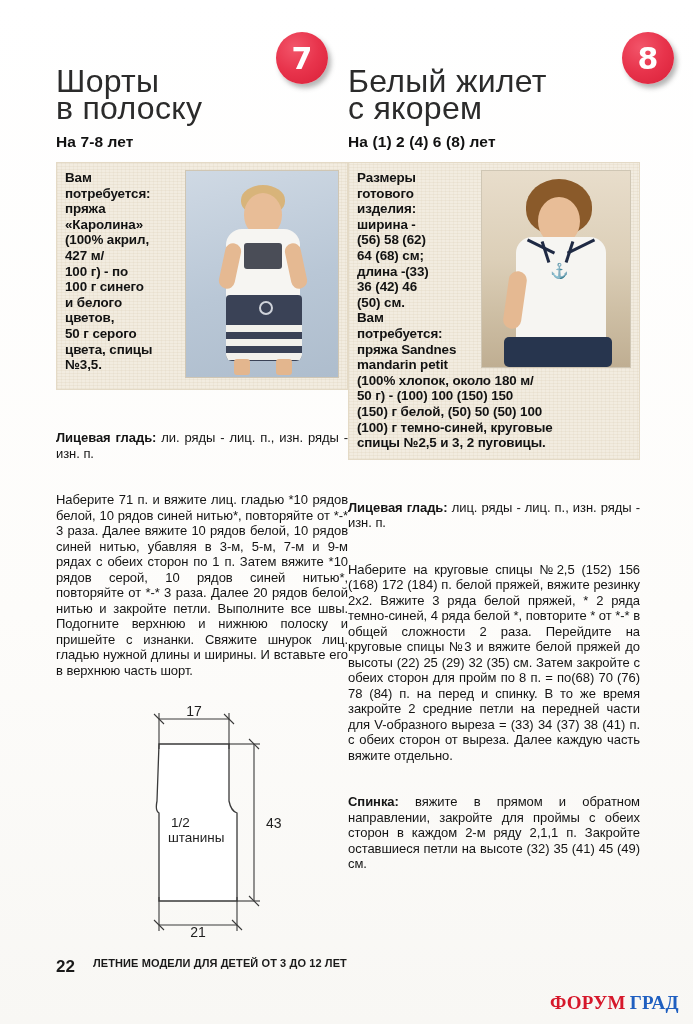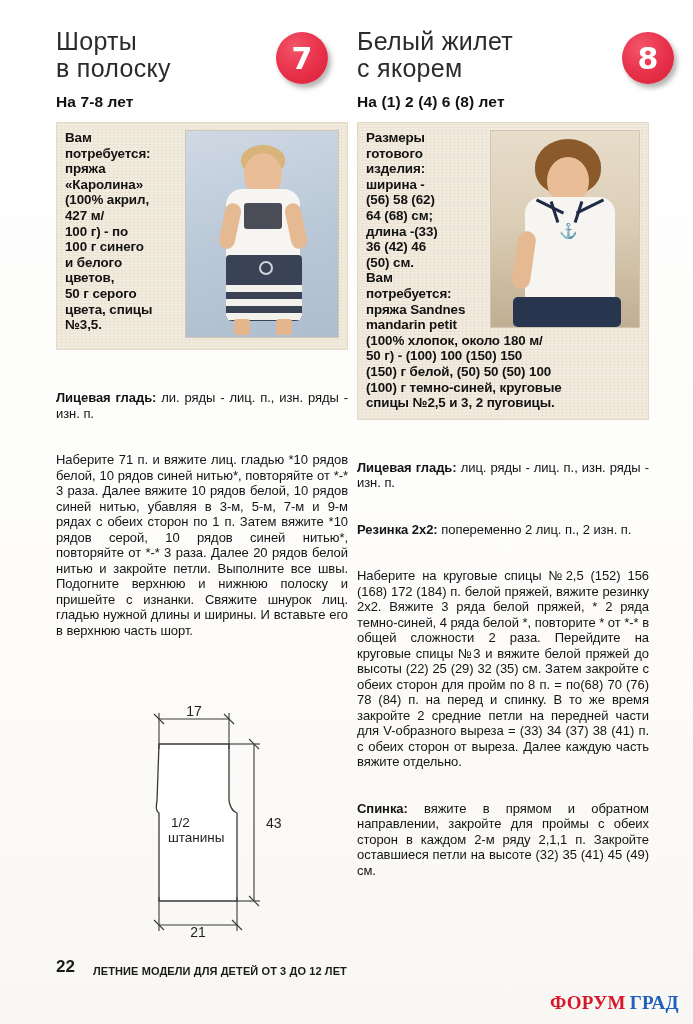--- a/index.html
+++ b/index.html
@@ -19,30 +19,31 @@
     position: absolute;
     inset: 0;
     background: linear-gradient(180deg,#ffffff 0%, #fdfcfa 60%, #f8f7f4 100%);
   }
   .col {
     position: absolute;
     top: 28px;
     width: 292px;
   }
   .col-left { left: 56px; }
-  .col-right { left: 357px; }
+  .col-right { left: 348px; }
 
   .headline {
-    font-size: 25px;
+    font-size: 32px;
     line-height: 27px;
     color: #2b2b2b;
     font-weight: 300;
     letter-spacing: 0.3px;
     padding-right: 62px;
     white-space: pre-line;
+    margin-top: 40px;
   }
   .subhead {
     font-size: 15.5px;
     font-weight: bold;
     color: #111;
     margin-top: 11px;
     letter-spacing: 0.1px;
   }
 
   .badge {
@@ -126,21 +127,21 @@
     width: 232px;
     height: 242px;
   }
   .schematic svg { display:block; }
 
   .footer {
     position: absolute;
     left: 56px;
     top: 957px;
     display: flex;
-    align-items: flex-end;
+    align-items: flex-start;
     gap: 18px;
   }
   .footer .pagenum {
     font-size: 17px;
     font-weight: bold;
     color: #1a1a1a;
   }
   .footer .footline {
     font-size: 11px;
     font-weight: bold;
@@ -250,23 +251,20 @@
 (150) г белой, (50) 50 (50) 100
 (100) г темно-синей, круговые
 спицы №2,5 и 3, 2 пуговицы.</div>
     </div>
 
     <div class="body-text">
       <div class="p">
         <b>Лицевая гладь:</b><span> лиц. ряды - лиц. п., изн. ряды - изн. п.</span>
       </div>
       <div class="p">
-        <b>Резинка 2х2:</b><span> попеременно 2 лиц. п., 2 изн. п.</span>
-      </div>
-      <div class="p">
         <span>Наберите на круговые спицы №2,5 (152) 156 (168) 172 (184) п. белой пряжей, вяжите резинку 2х2. Вяжите 3 ряда белой пряжей, * 2 ряда темно-синей, 4 ряда белой *, повторите * от *-* в общей сложности 2 раза. Перейдите на круговые спицы №3 и вяжите белой пряжей до высоты (22) 25 (29) 32 (35) см. Затем закройте с обеих сторон для пройм по 8 п. = по(68) 70 (76) 78 (84) п. на перед и спинку. В то же время закройте 2 средние петли на передней части для V-образного выреза = (33) 34 (37) 38 (41) п. с обеих сторон от выреза. Далее каждую часть вяжите отдельно.</span>
       </div>
       <div class="p">
         <b>Спинка:</b><span> вяжите в прямом и обратном направлении, закройте для проймы с обеих сторон в каждом 2-м ряду 2,1,1 п. Закройте оставшиеся петли на высоте (32) 35 (41) 45 (49) см.</span>
       </div>
     </div>
   </div>
   <div class="badge badge-right">8</div>
 
   <div class="schematic">

